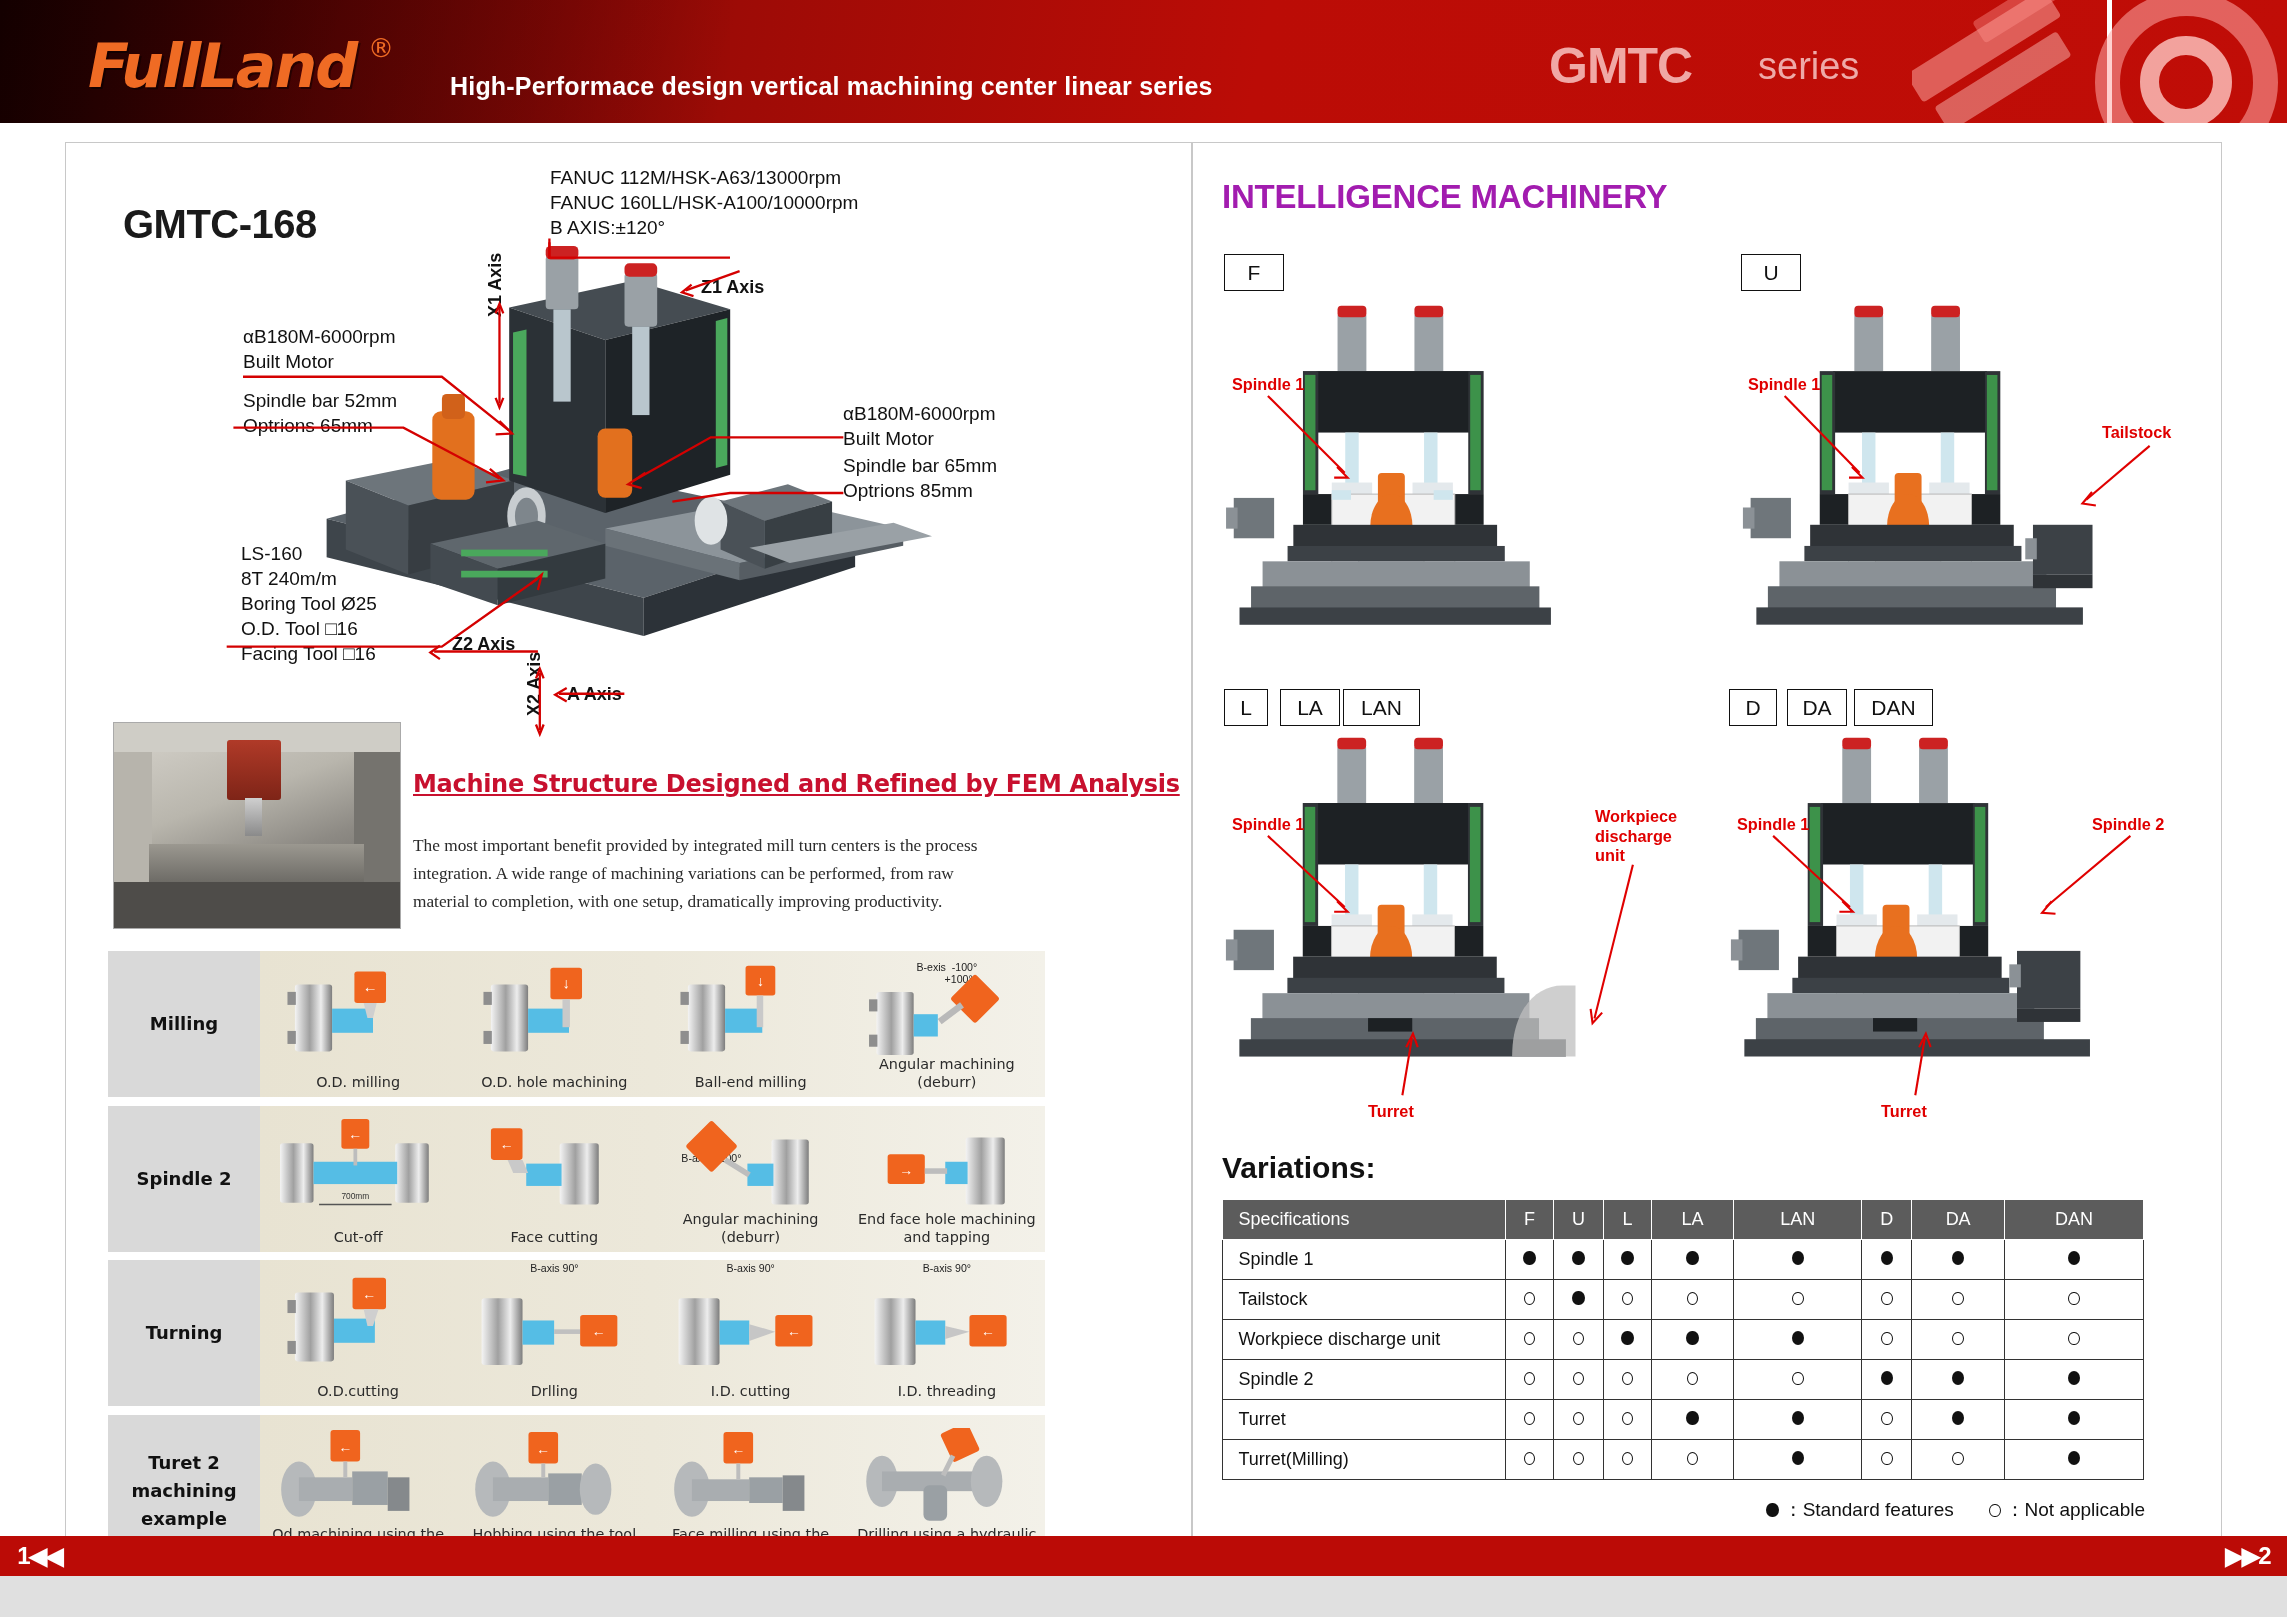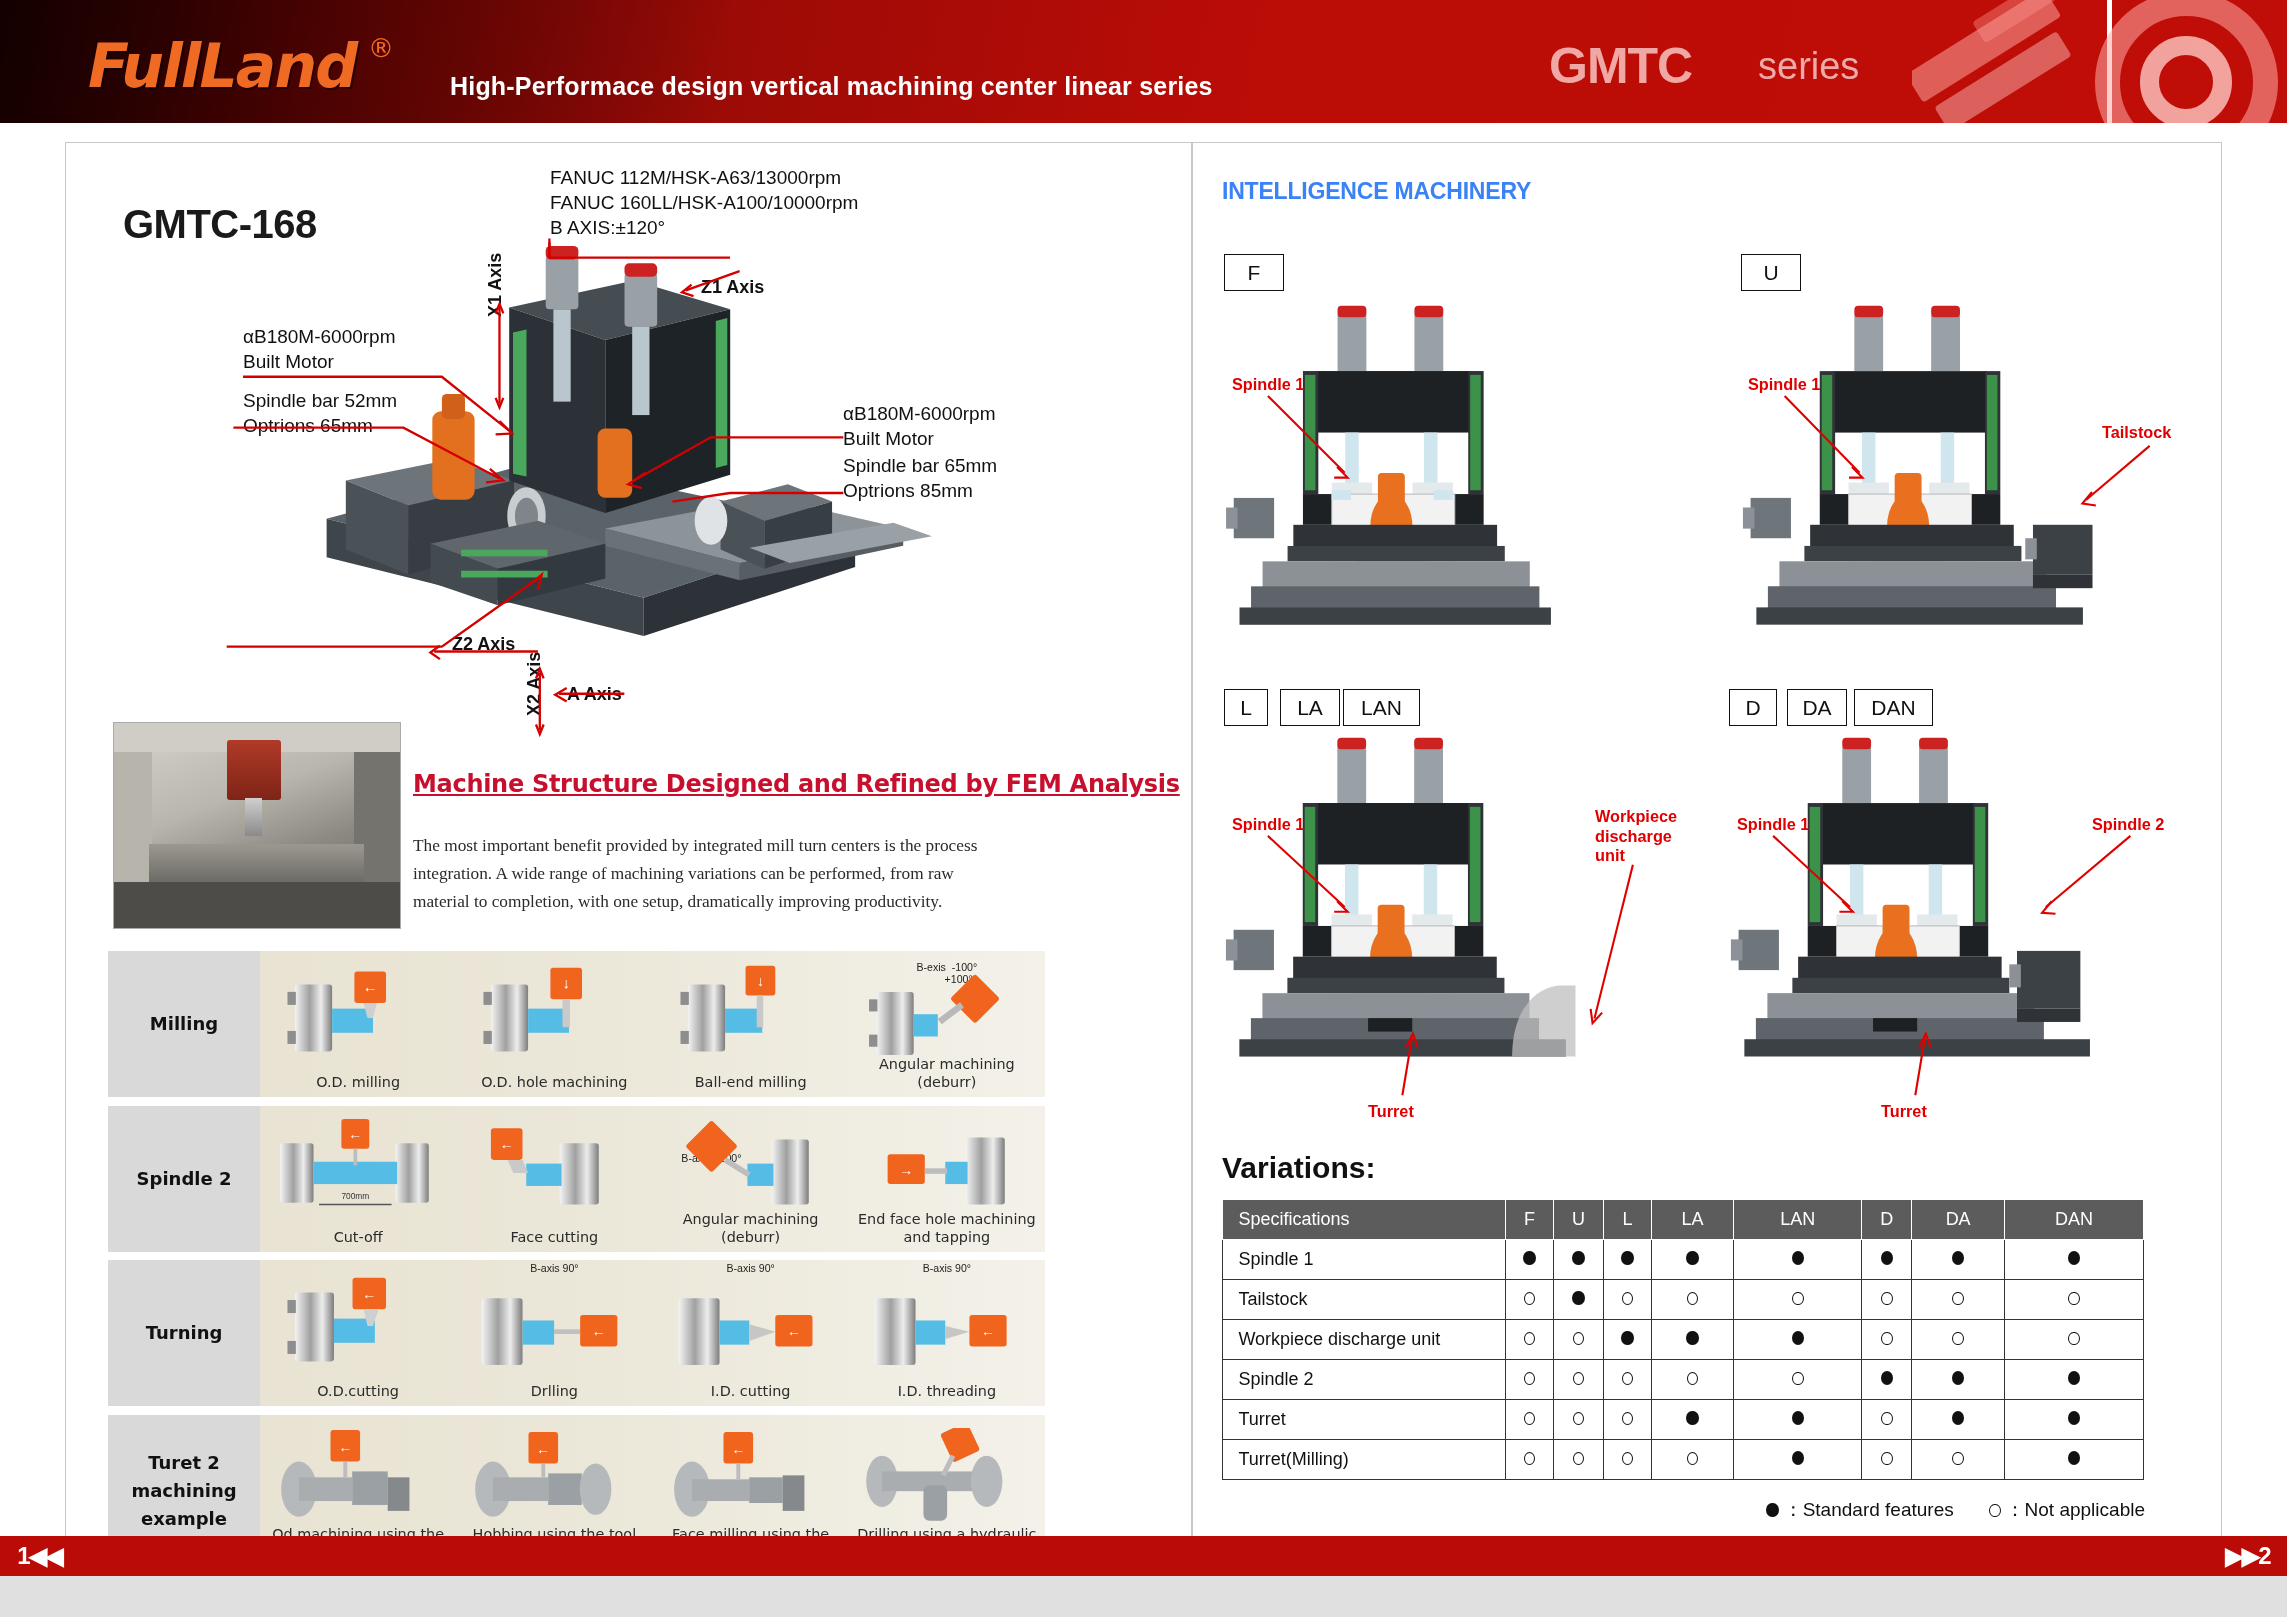--- a/index.html
+++ b/index.html
@@ -184,21 +184,21 @@
   }
   .ops-note {
     position:absolute; top:9.6px; font-size:10.6px; color:#222;
     text-align:center; line-height:1.15; white-space:pre;
   }
   .ops-art { position:absolute; left:0; right:0; top:13.4px; bottom:35px; }
 
   
   .sec-title {
     position:absolute; left:1222px; top:178px;
-    font-size:23px; font-weight:bold; color:#3b82f6; letter-spacing:-0.2px;
+    font-size:33px; font-weight:bold; color:#a21caf; letter-spacing:-0.2px;
   }
   .vbox {
     position:absolute; border:1.9px solid #111; background:#fff;
     display:flex; align-items:center; justify-content:center;
     font-size:21px; color:#111; padding:1.9px 0;
   }
   .diagram {
     position:absolute; background:#fff;
   }
   .dg-label {
@@ -262,20 +262,25 @@
 
   <div class="model-title">GMTC-168</div>
 
   <div class="anno anno-fanuc">FANUC 112M/HSK-A63/13000rpm
 FANUC 160LL/HSK-A100/10000rpm
 B AXIS:±120°</div>
   <div class="anno anno-motor-l">αB180M-6000rpm
 Built Motor</div>
   <div class="anno anno-spindlebar-l">Spindle bar 52mm
 Optrions 65mm</div>
+  <div class="anno anno-ls160">LS-160
+8T 240m/m
+Boring Tool Ø25
+O.D. Tool □16
+Facing Tool □16</div>
   <div class="anno anno-motor-r">αB180M-6000rpm
 Built Motor</div>
   <div class="anno anno-spindlebar-r">Spindle bar 65mm
 Optrions 85mm</div>
 
   <div class="axis-label axis-x1">X1 Axis</div>
   <div class="axis-label axis-z1">Z1 Axis</div>
   <div class="axis-label axis-z2">Z2 Axis</div>
   <div class="axis-label axis-x2">X2 Axis</div>
   <div class="axis-label axis-a">A Axis</div>

